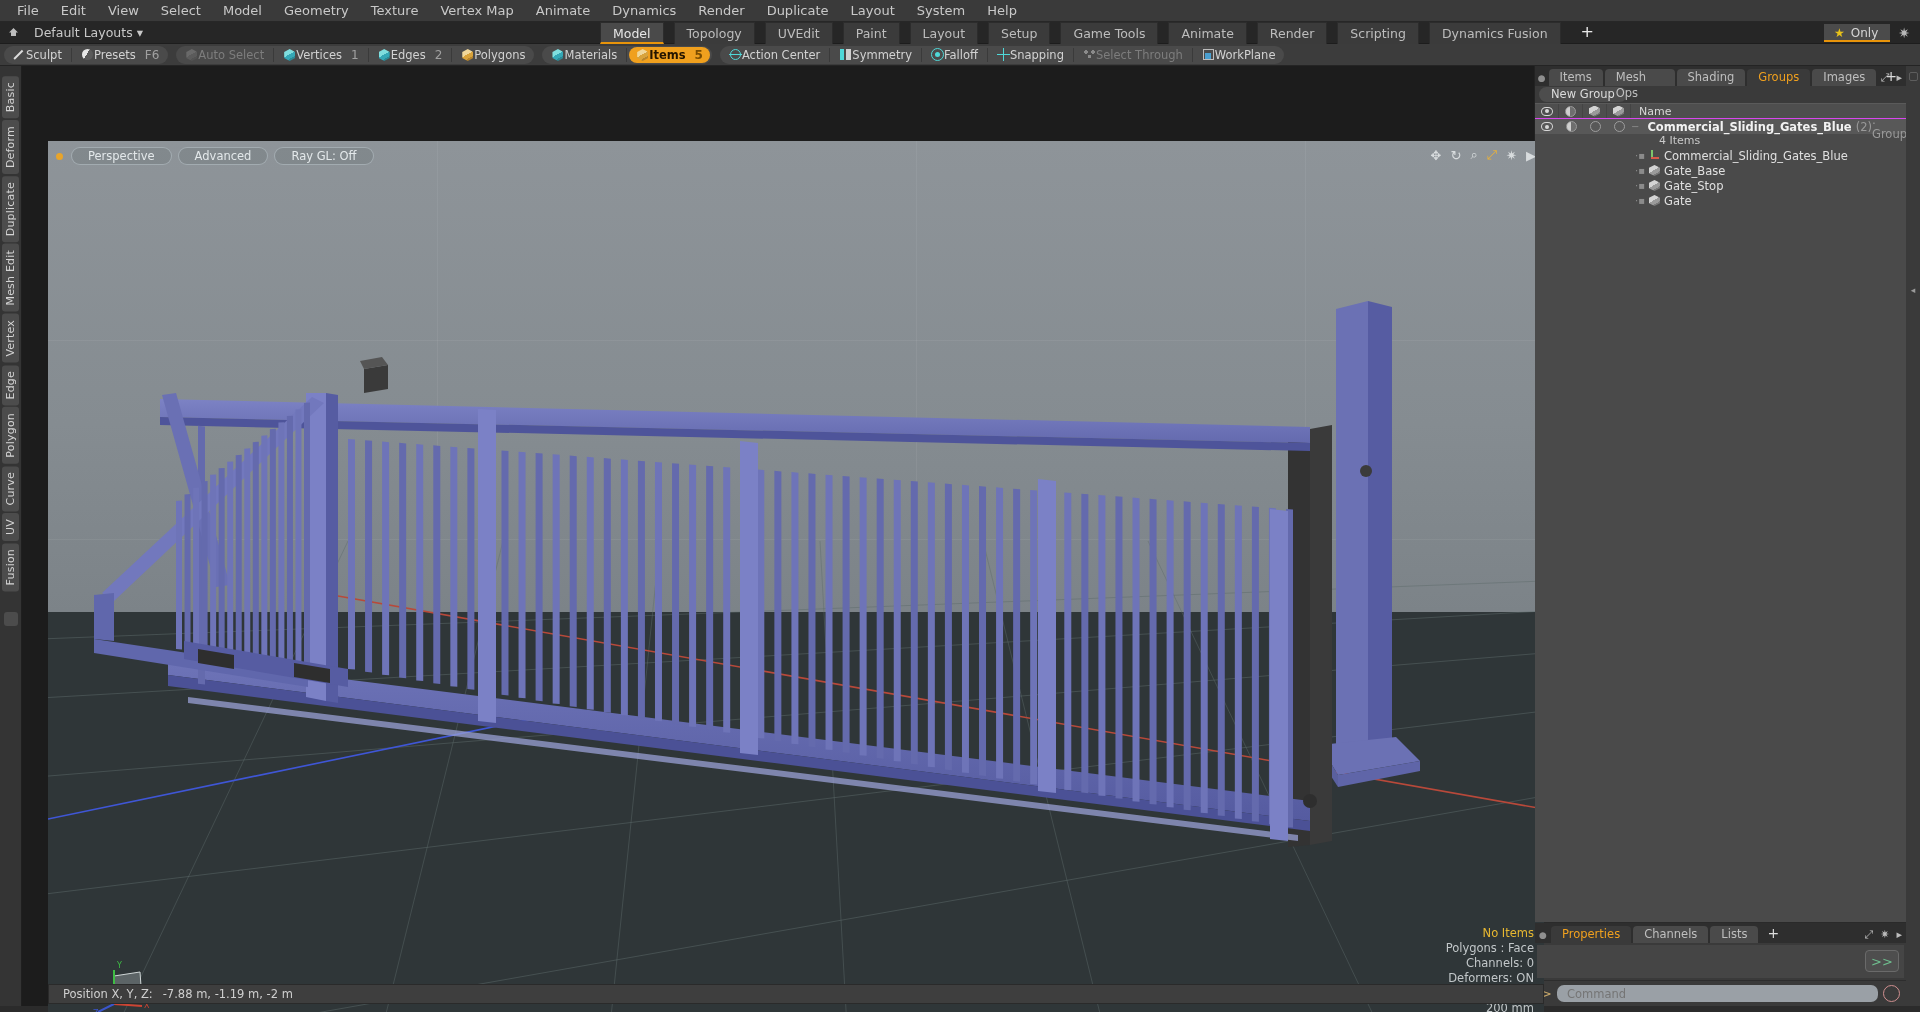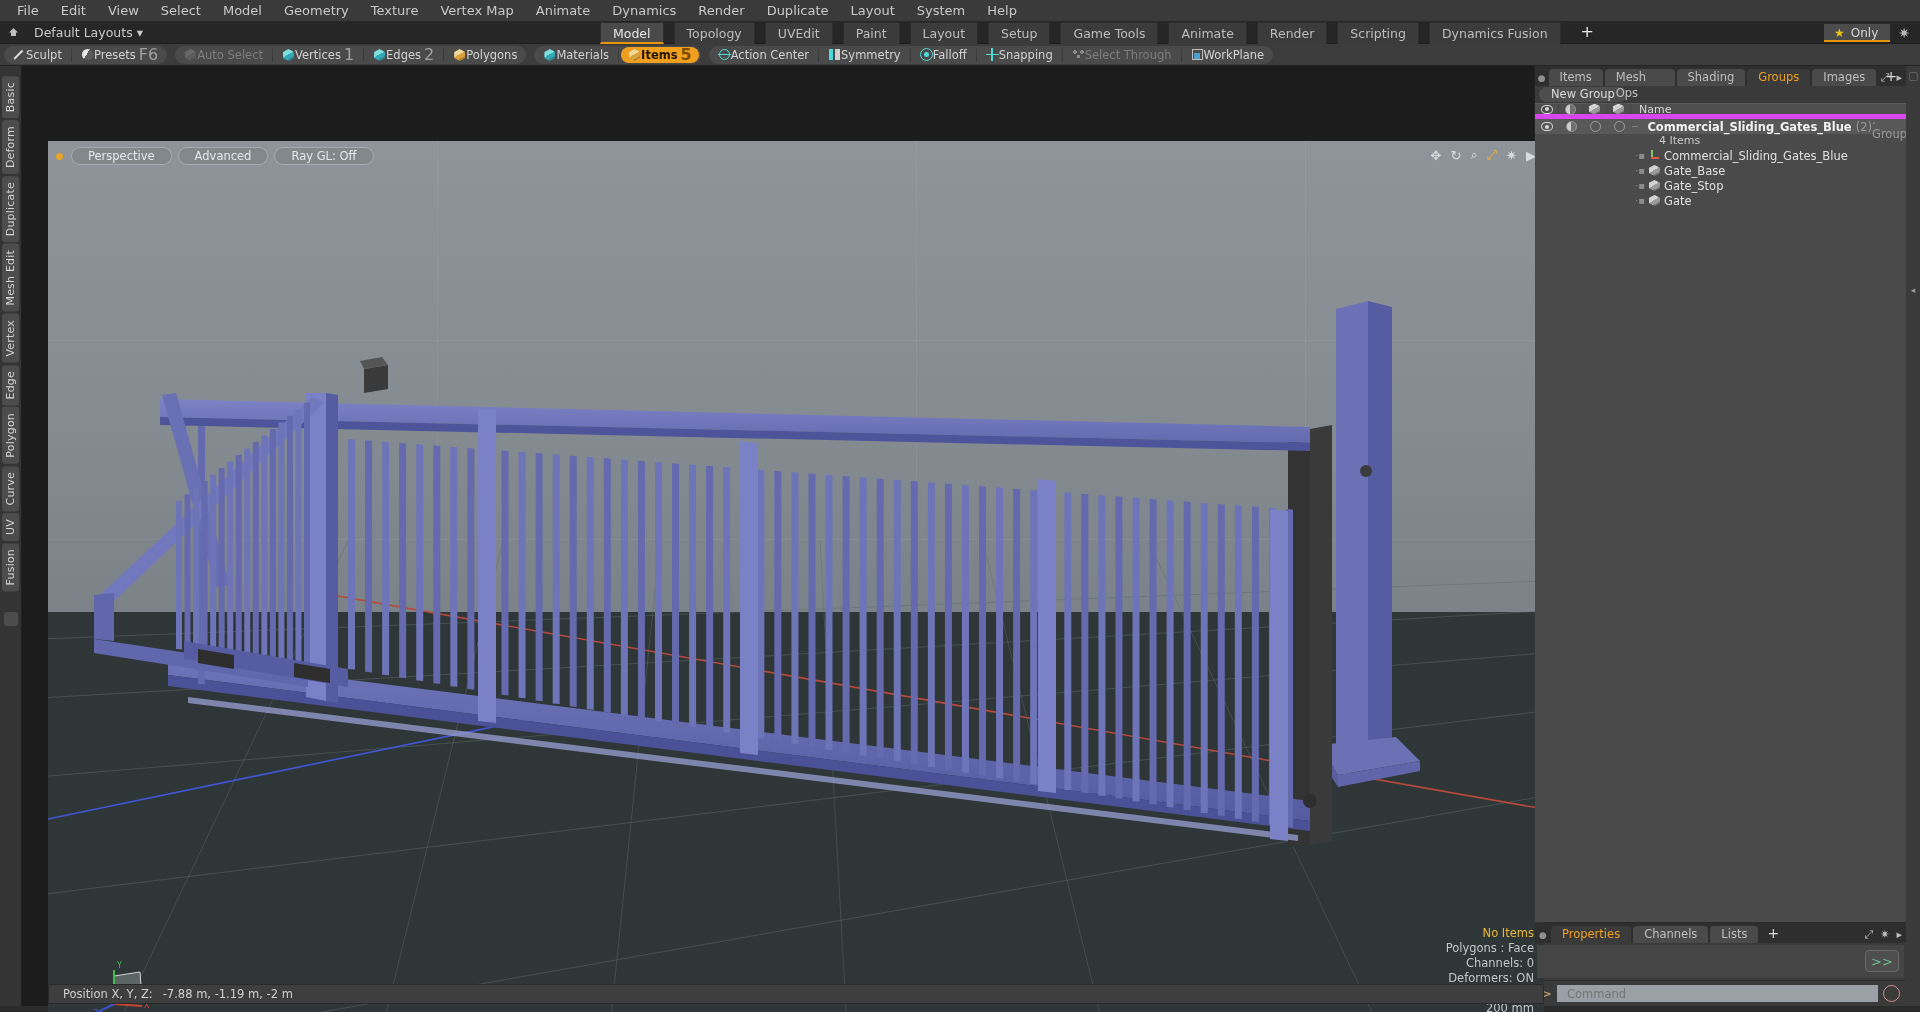--- a/index.html
+++ b/index.html
@@ -34,21 +34,21 @@
 
   
   #modebar { height:22px; background:#3c3c3c; display:flex; align-items:center; gap:2px;
     padding:0 4px; border-bottom:1px solid #242424; }
   .grp { display:flex; align-items:center; background:#4a4a4a; border-radius:9px;
     height:18px; padding:0 2px; }
   .tbtn { display:flex; align-items:center; gap:0; height:16px; padding:8px 7px;
     font-size:11.5px; color:#d2d2d2; border-radius:8px; cursor:default; white-space:nowrap; }
   .tbtn.dim { color:#7d7d7d; }
   .tbtn.active { background:#f0a01e; color:#241500; font-weight:bold; }
-  .tbtn .num { color:#a0a0a0; font-size:16px; margin-left:3px; }
+  .tbtn .num { color:#a0a0a0; font-size:12px; margin-left:9px; }
   .tbtn.active .num { color:#7a4c00; }
   .sep { width:1px; height:14px; background:#3a3a3a; margin:0 2px; }
   .ico { width:13px; height:13px; display:inline-block; position:relative; flex:0 0 13px; }
 
   
   .ico.cube::before { content:""; position:absolute; inset:1px 1px 0 1px;
     background:linear-gradient(150deg,#d4d4d4 0 46%, #9a9a9a 46% 72%, #787878 72%);
     clip-path:polygon(50% 0,100% 26%,100% 76%,50% 100%,0 76%,0 26%); }
   .ico.cube.teal::before { background:linear-gradient(150deg,#7fdede 0 46%, #35a8b6 46% 72%, #2b8a96 72%); }
   .ico.cube.gold::before { background:linear-gradient(150deg,#f0d79a 0 46%, #d8a33c 46% 72%, #b7842b 72%); }
@@ -133,21 +133,21 @@
     background:#4a4a4a; margin-right:2px; border-radius:4px 4px 0 0; cursor:default; }
   .ptab.active { background:#3a3a3a; color:#f0a01e; }
   .ptab.plus { background:transparent; color:#ddd; padding:0 7px; font-size:14px; line-height:15px; }
   .paneltabs .pright { position:absolute; right:4px; bottom:2px; display:flex; gap:7px; color:#bdbdbd; font-size:11px; }
 
   .newgroupbar { height:17px; background:#3a3a3a; display:flex; align-items:center; padding:0 4px; }
   .newgroupbtn { background:#4d4d4d; border-radius:8px; font-size:11.5px; color:#dcdcdc;
     padding:1px 12px; line-height:13px; }
 
   .listhdr { height:16px; background:#4e4e4e; display:flex; align-items:center;
-    border-top:1px solid #5a5a5a; border-bottom:5px solid #d946ef; font-size:11px; color:#d8d8d8; }
+    border-top:1px solid #5a5a5a; border-bottom:1px solid #d946ef; font-size:11px; color:#d8d8d8; }
   .listhdr .col { width:24px; display:flex; align-items:center; justify-content:center; border-right:1px solid #444; height:100%; }
   .listhdr .namecol { padding-left:8px; }
 
   .grouplist { flex:1; background:#4a4a4a; overflow:hidden; position:relative; }
   .glrow { display:flex; align-items:center; height:15px; font-size:11.5px; color:#ebebeb; }
   .glrow .gutter { width:96px; display:flex; }
   .glrow .gutter .c { width:24px; display:flex; align-items:center; justify-content:center; }
   .glrow.sel { background:#585858; }
   .glrow .gname { font-weight:bold; color:#f2f2f2; }
   .glrow .gcount { color:#9a9a9a; font-weight:normal; margin-left:4px; }
@@ -173,21 +173,21 @@
   
   .propspanel { height:84px; background:#3a3a3a; border-top:1px solid #2a2a2a;
     display:flex; flex-direction:column; }
   .propbody { flex:1; background:#454545; margin:2px; position:relative; }
   .gobtn { position:absolute; right:5px; top:5px; width:34px; height:22px; background:#4e4e4e;
     border:1px solid #6a6a6a; border-radius:4px; color:#6fbf8f; font-size:13px;
     display:flex; align-items:center; justify-content:center; }
   .cmdbar { height:26px; background:#3a3a3a; display:flex; align-items:center; padding:0 6px; gap:5px;
     border-top:1px solid #2d2d2d; }
   .cmdprompt { color:#c8a86a; font-size:13px; }
-  .cmdinput { flex:1; height:17px; background:#9aa0a6; border-radius:0; color:#41474c;
+  .cmdinput { flex:1; height:17px; background:#9aa0a6; border-radius:7px; color:#41474c;
     font-size:11.5px; display:flex; align-items:center; padding:0 10px; }
   .cmdcircle { width:17px; height:17px; border-radius:50%; border:1.5px solid #cf8f8f; }
 
   
   #rightedge { width:14px; background:#3a3a3a; display:flex; flex-direction:column; align-items:center;
     padding-top:6px; }
   #rightedge .ebox { width:9px; height:9px; border:1px solid #5d5d5d; border-radius:2px; margin-bottom:4px; }
   #rightedge .caret { color:#9a9a9a; font-size:9px; margin-top:200px; }
 </style>
 </head>

